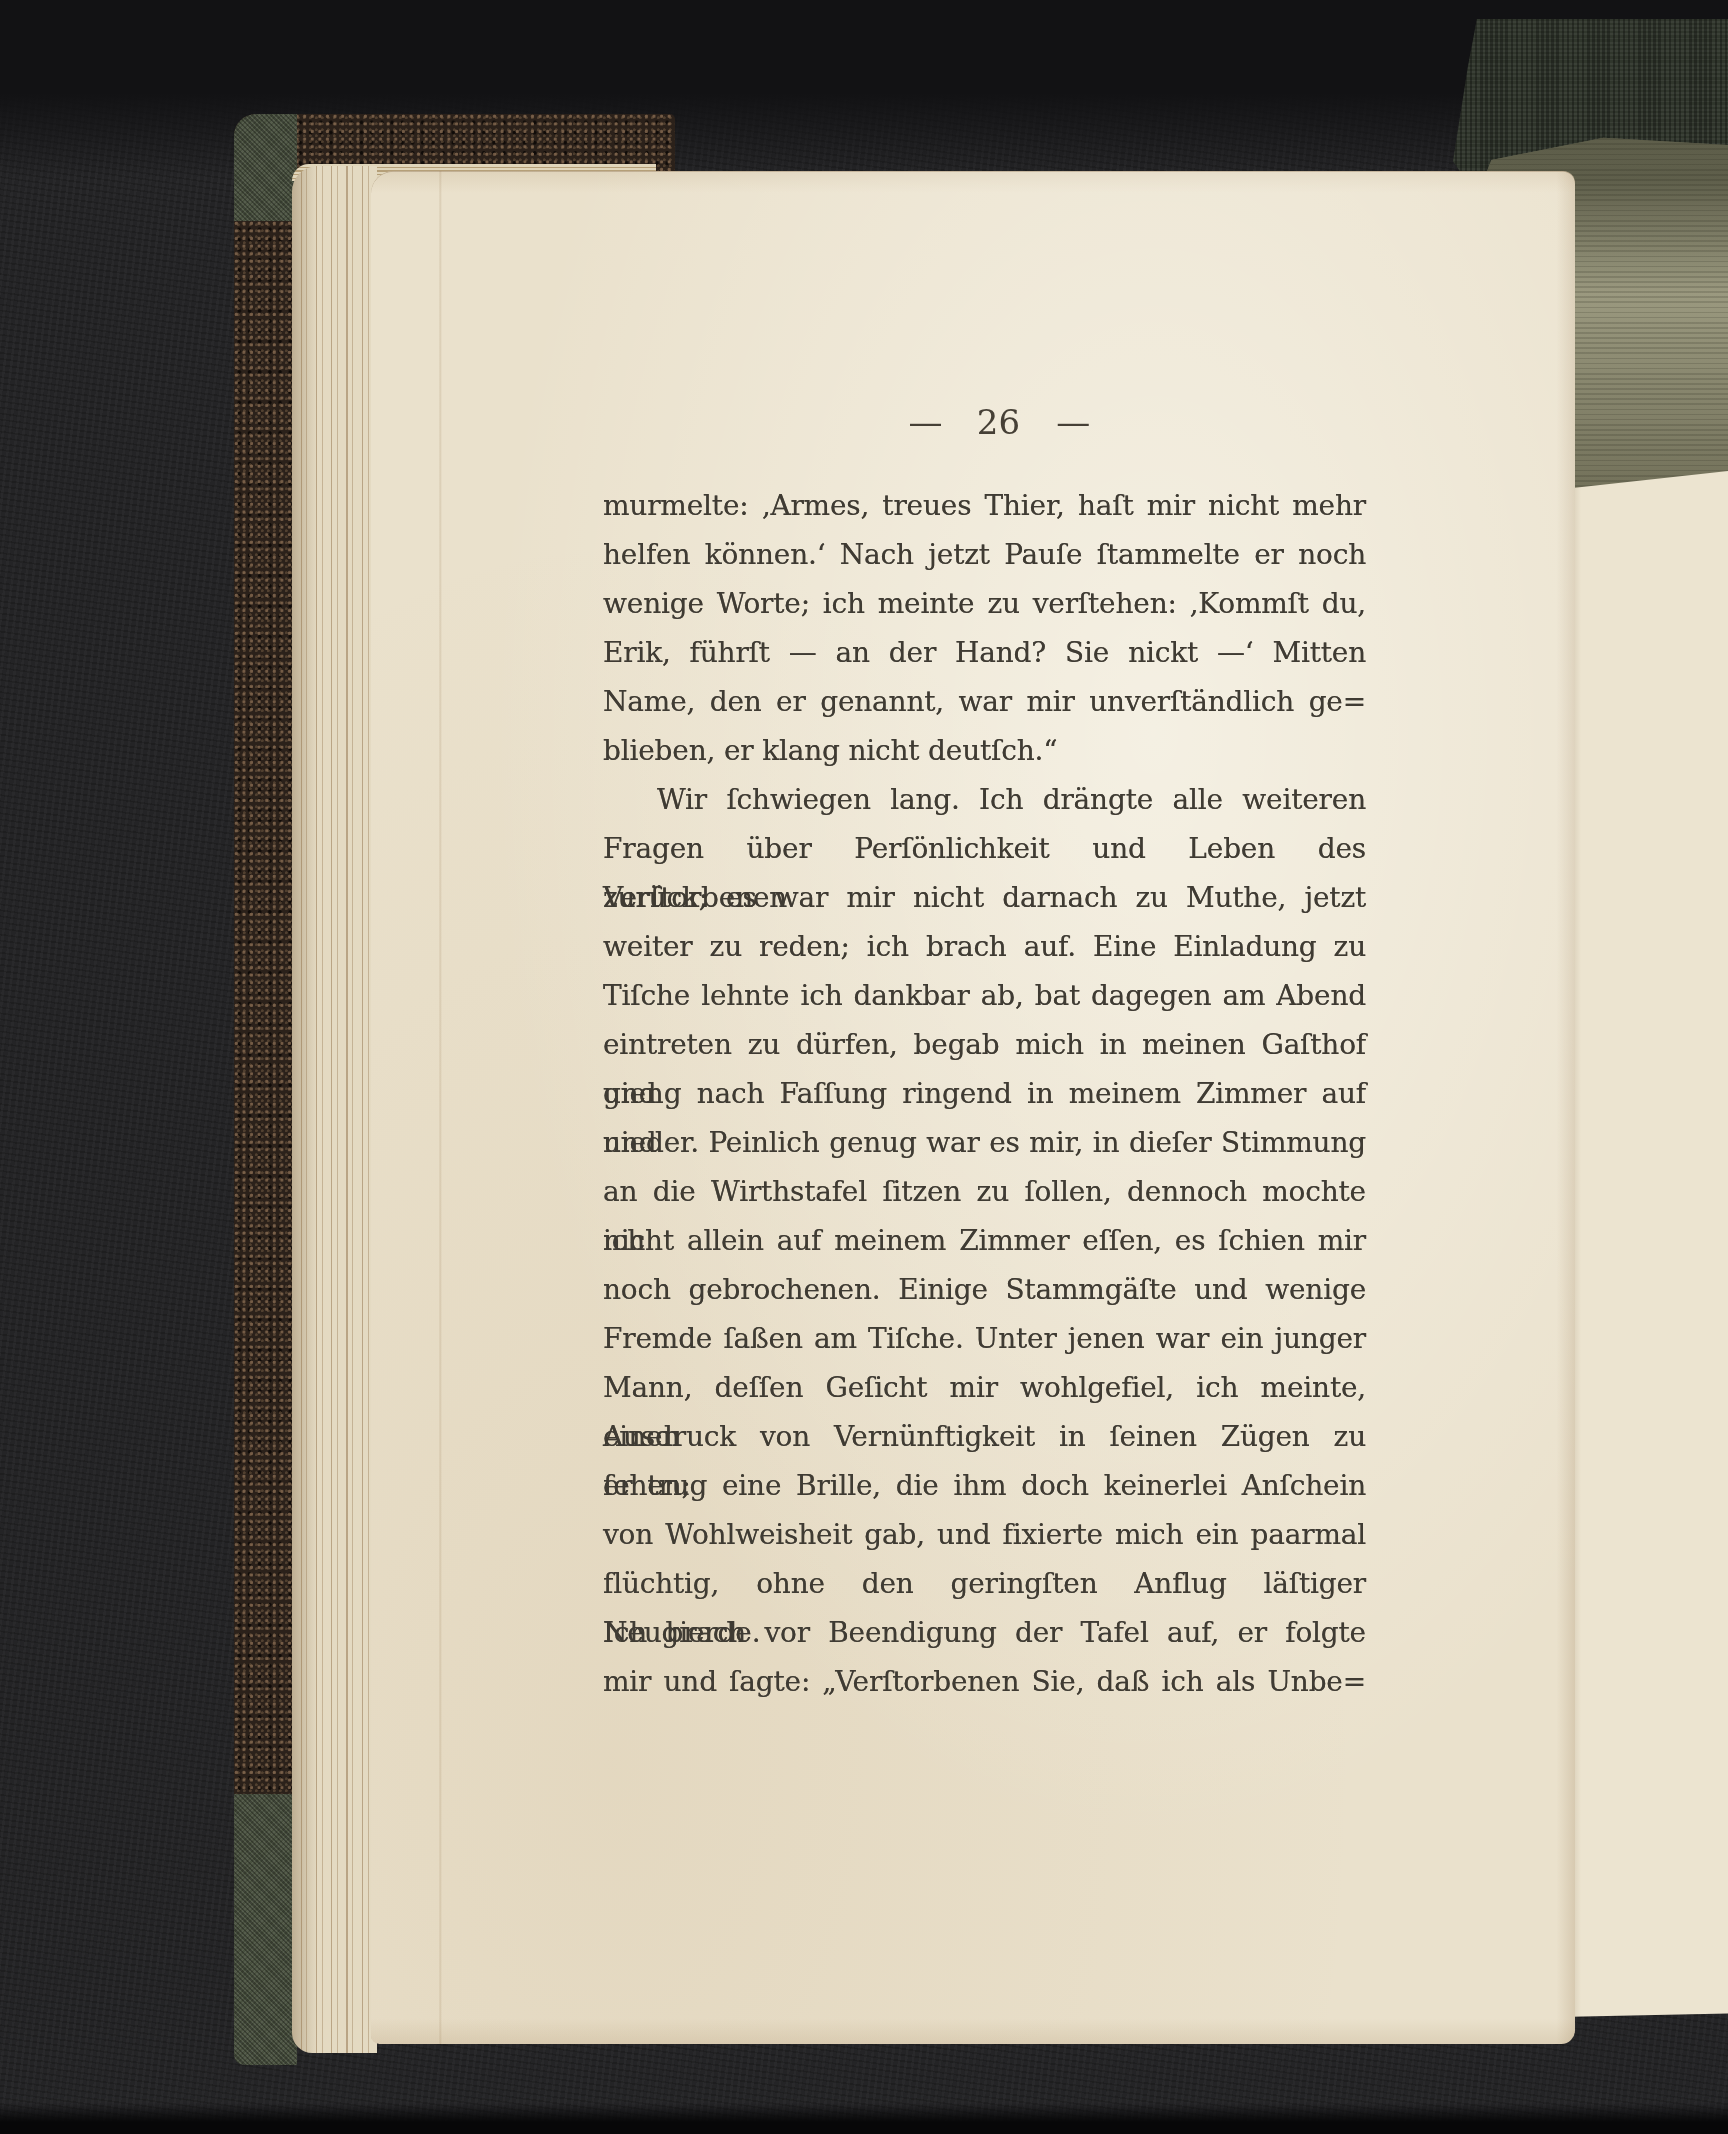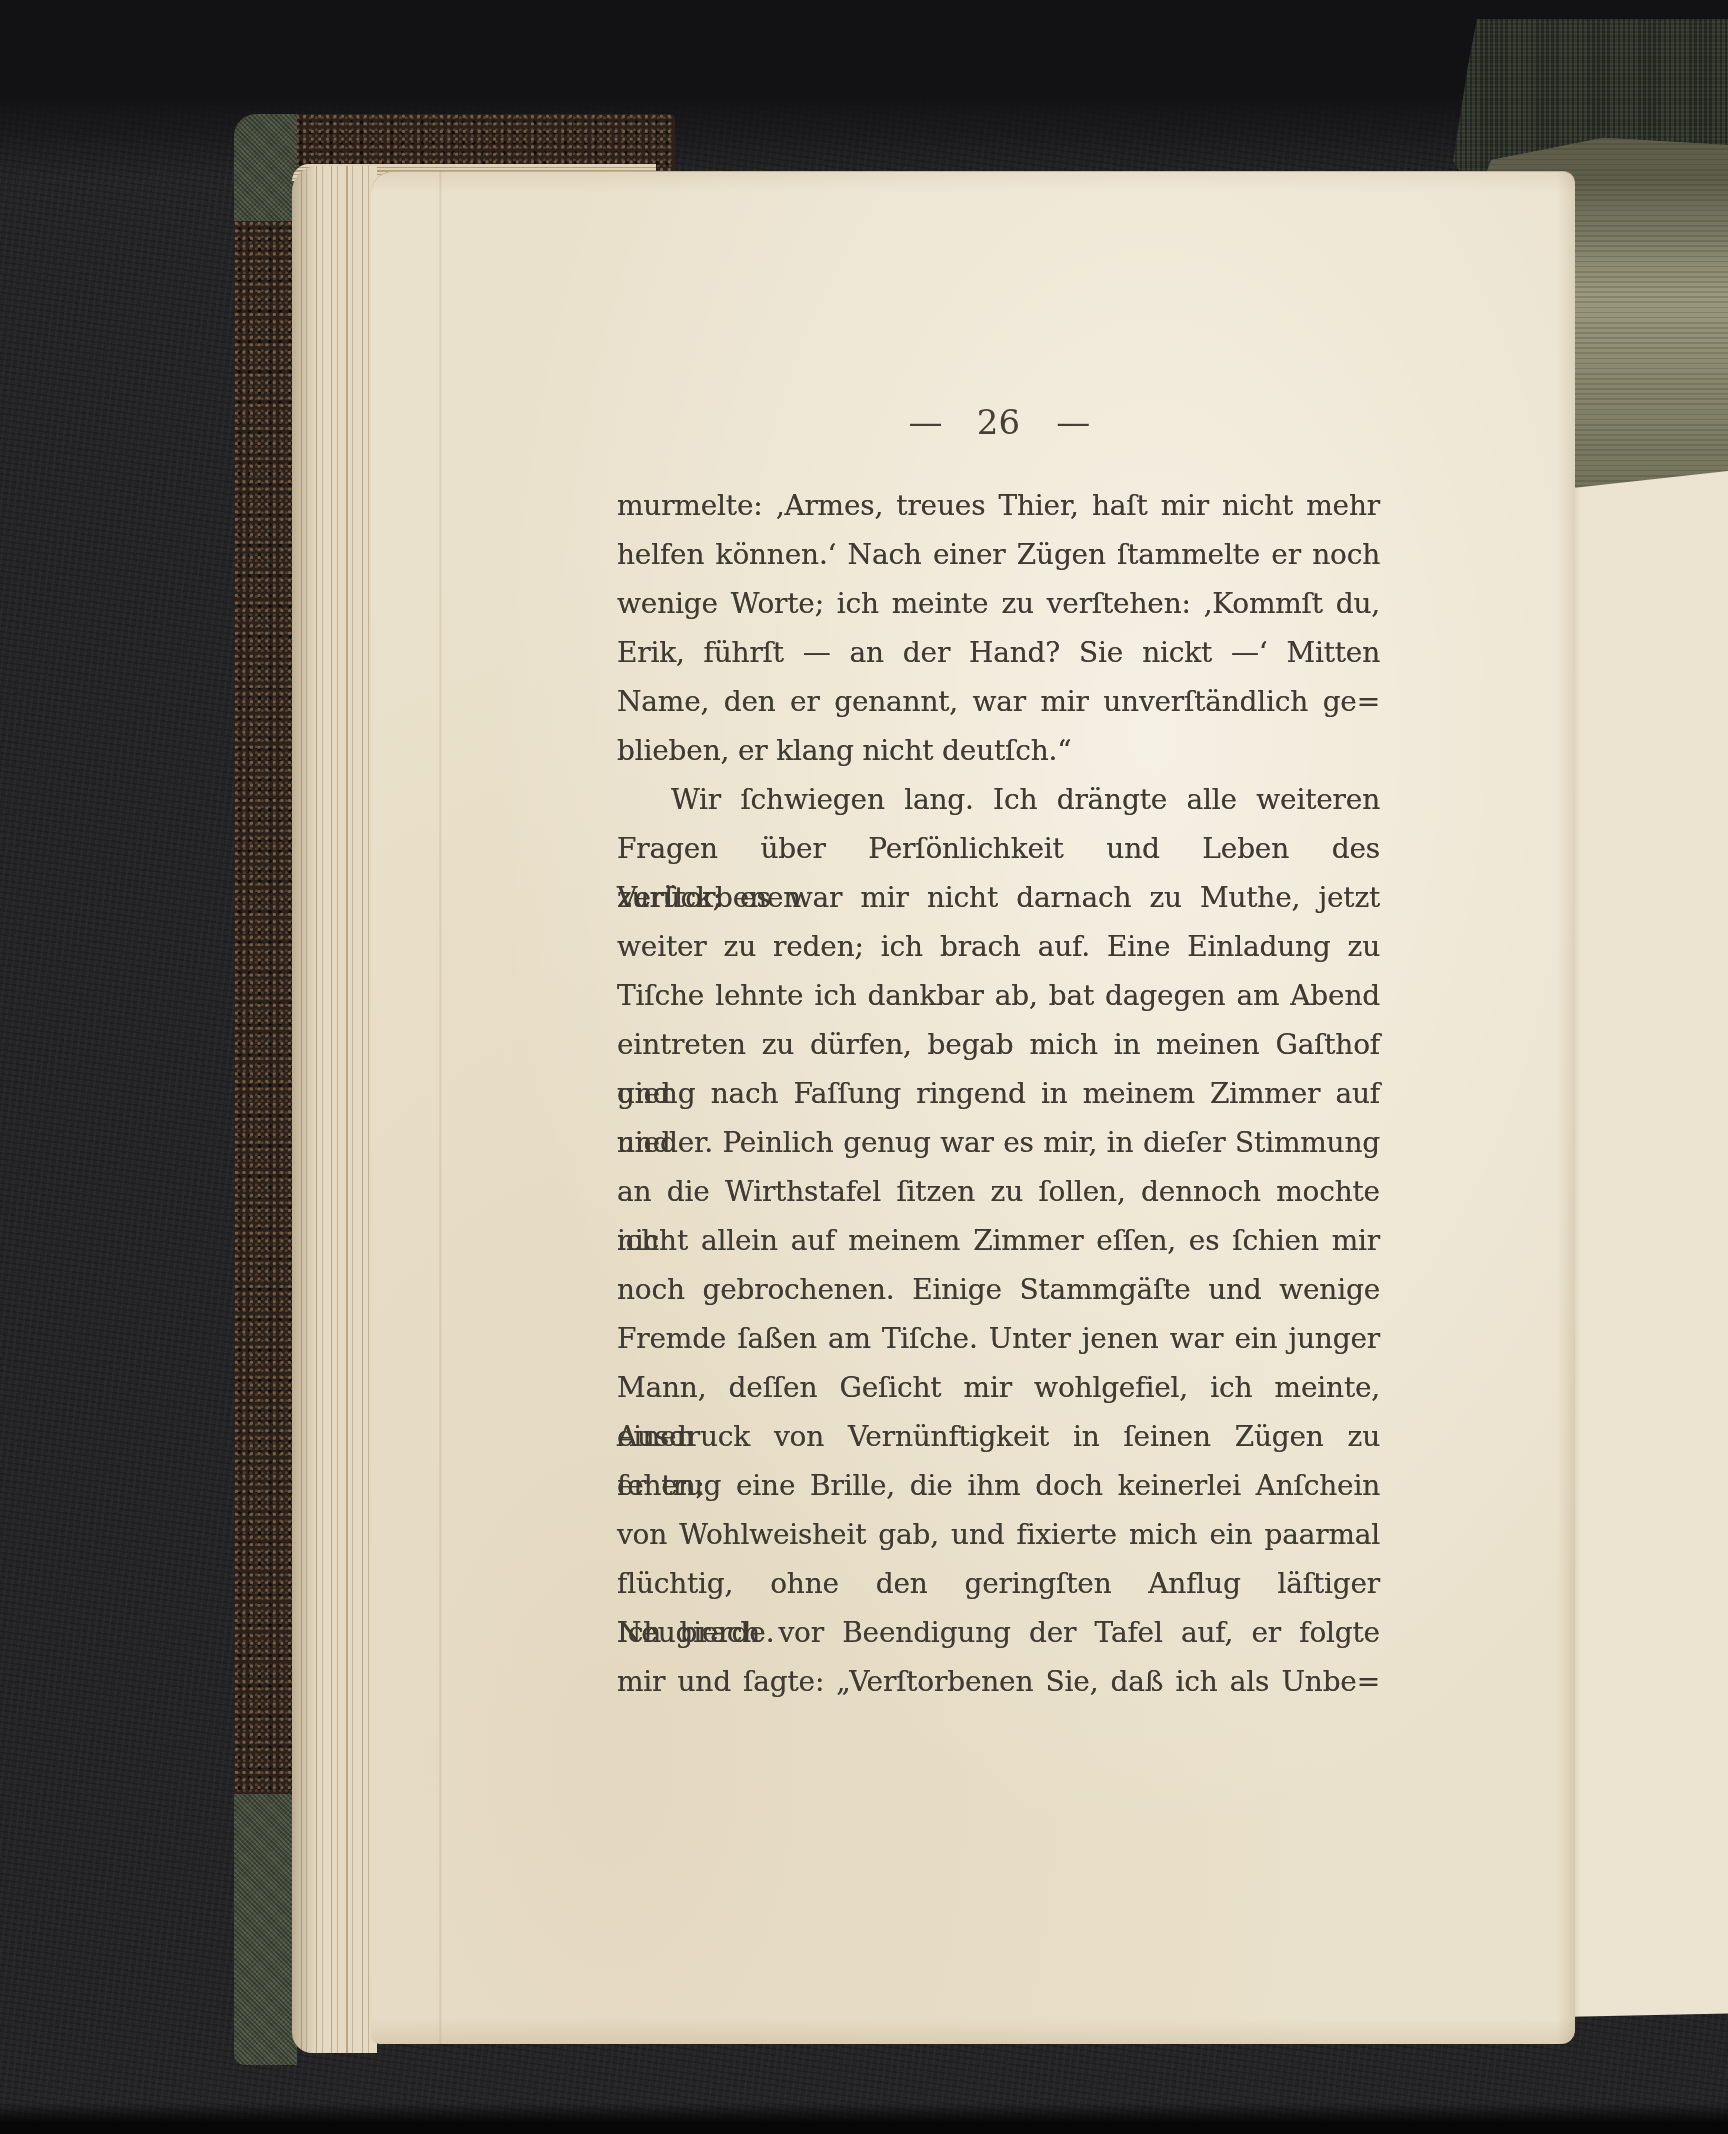--- a/index.html
+++ b/index.html
@@ -107,21 +107,21 @@
     box-shadow:inset 0 0.8px 0 rgba(120,92,58,.4);
     color:var(--ink,#3f3b33);
   }
   .page-header{
     position:absolute;left:246px;top:231px;width:763px;
     display:flex;justify-content:center;align-items:center;gap:36px;
     font-size:34px;color:#464036;
   }
   .page-header .dash{letter-spacing:-1.7px;}
   .page-text{
-    position:absolute;left:246px;top:310px;width:763px;
+    position:absolute;left:232px;top:310px;width:763px;
   }
   .line{
     height:49px;line-height:49px;
     font-size:28px;letter-spacing:-0.2px;
     text-align:justify;text-align-last:justify;
     white-space:normal;overflow:visible;
     color:var(--ink,#3f3b33);
     text-shadow:0 0 0.4px rgba(63,59,51,.7);
   }
   .line.flush{text-align-last:left;}
@@ -150,21 +150,21 @@
   <div class="under-page"></div>
 
   <div class="book-page">
     <div class="page-header">
       <span class="dash">—</span>
       <span class="num">26</span>
       <span class="dash">—</span>
     </div>
     <div class="page-text">
         <div class="line">murmelte: ‚Armes, treues Thier, haſt mir nicht mehr</div>
-        <div class="line">helfen können.‘  Nach einer Zügen ſtammelte er noch</div>
+        <div class="line">helfen können.‘  Nach jetzt Pauſe ſtammelte er noch</div>
         <div class="line">wenige Worte; ich meinte zu verſtehen: ‚Kommſt du,</div>
         <div class="line">Erik, führſt — an der Hand?  Sie nickt —‘  Mitten</div>
         <div class="line">Name, den er genannt, war mir unverſtändlich ge=</div>
         <div class="line flush">blieben, er klang nicht deutſch.“</div>
         <div class="line indent">Wir ſchwiegen lang.  Ich drängte alle weiteren</div>
         <div class="line">Fragen über Perſönlichkeit und Leben des Verſtorbenen</div>
         <div class="line">zurück; es war mir nicht darnach zu Muthe, jetzt</div>
         <div class="line">weiter zu reden; ich brach auf.  Eine Einladung zu</div>
         <div class="line">Tiſche lehnte ich dankbar ab, bat dagegen am Abend</div>
         <div class="line">eintreten zu dürfen, begab mich in meinen Gaſthof und</div>

